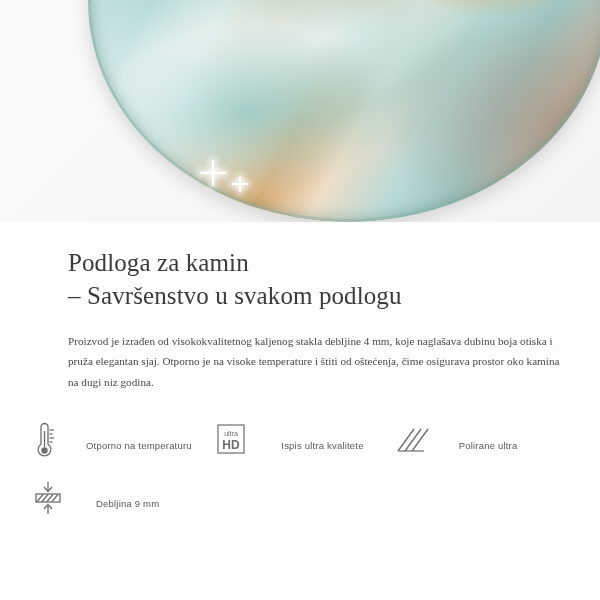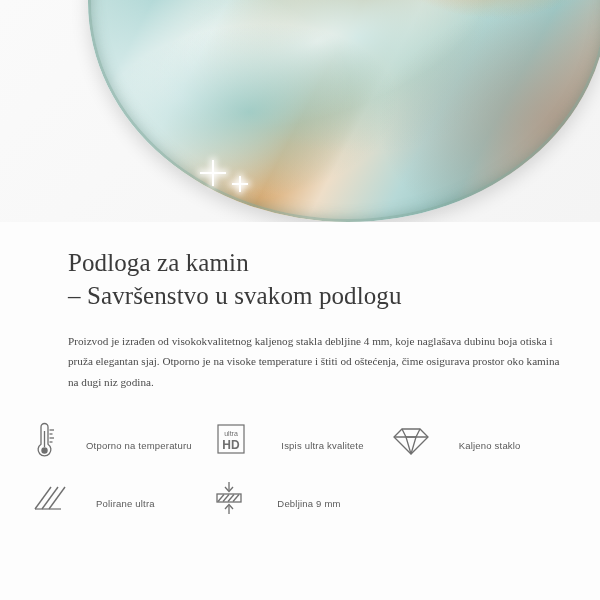--- a/index.html
+++ b/index.html
@@ -237,32 +237,20 @@
         <svg width="44" height="40" viewBox="0 0 44 40">
           <rect x="9" y="4" width="26" height="28" fill="none" stroke="#6f6f6f" stroke-width="1.2"></rect>
           <text x="22" y="15" text-anchor="middle" font-family="Liberation Sans, sans-serif" font-size="7" fill="#6f6f6f">ultra</text>
           <text x="22" y="28" text-anchor="middle" font-family="Liberation Sans, sans-serif" font-size="12" font-weight="bold" fill="#6f6f6f">HD</text>
         </svg>
       </div>
       <div class="feature-label">Ispis ultra kvalitete</div>
     </div>
 
 
-    <div class="feature">
-      <div class="feature-icon">
-        <svg width="40" height="36" viewBox="0 0 40 36" fill="none" stroke="#6f6f6f" stroke-width="1.3">
-          <path d="M11 6 H29 L37 14 L20 31 L3 14 Z"></path>
-          <path d="M3 14 H37"></path>
-          <path d="M11 6 L15 14 L20 31"></path>
-          <path d="M29 6 L25 14 L20 31"></path>
-          <path d="M15 14 H25"></path>
-        </svg>
-      </div>
-      <div class="feature-label">Kaljeno staklo</div>
-    </div>
 
     <div class="feature">
       <div class="feature-icon">
         <svg width="40" height="36" viewBox="0 0 40 36" fill="none" stroke="#6f6f6f" stroke-width="1.4">
           <path d="M7 28 L23 6"></path>
           <path d="M14 28 L30 6"></path>
           <path d="M21 28 L37 6"></path>
           <path d="M7 28 L33 28" stroke-width="1.2"></path>
         </svg>
       </div>

